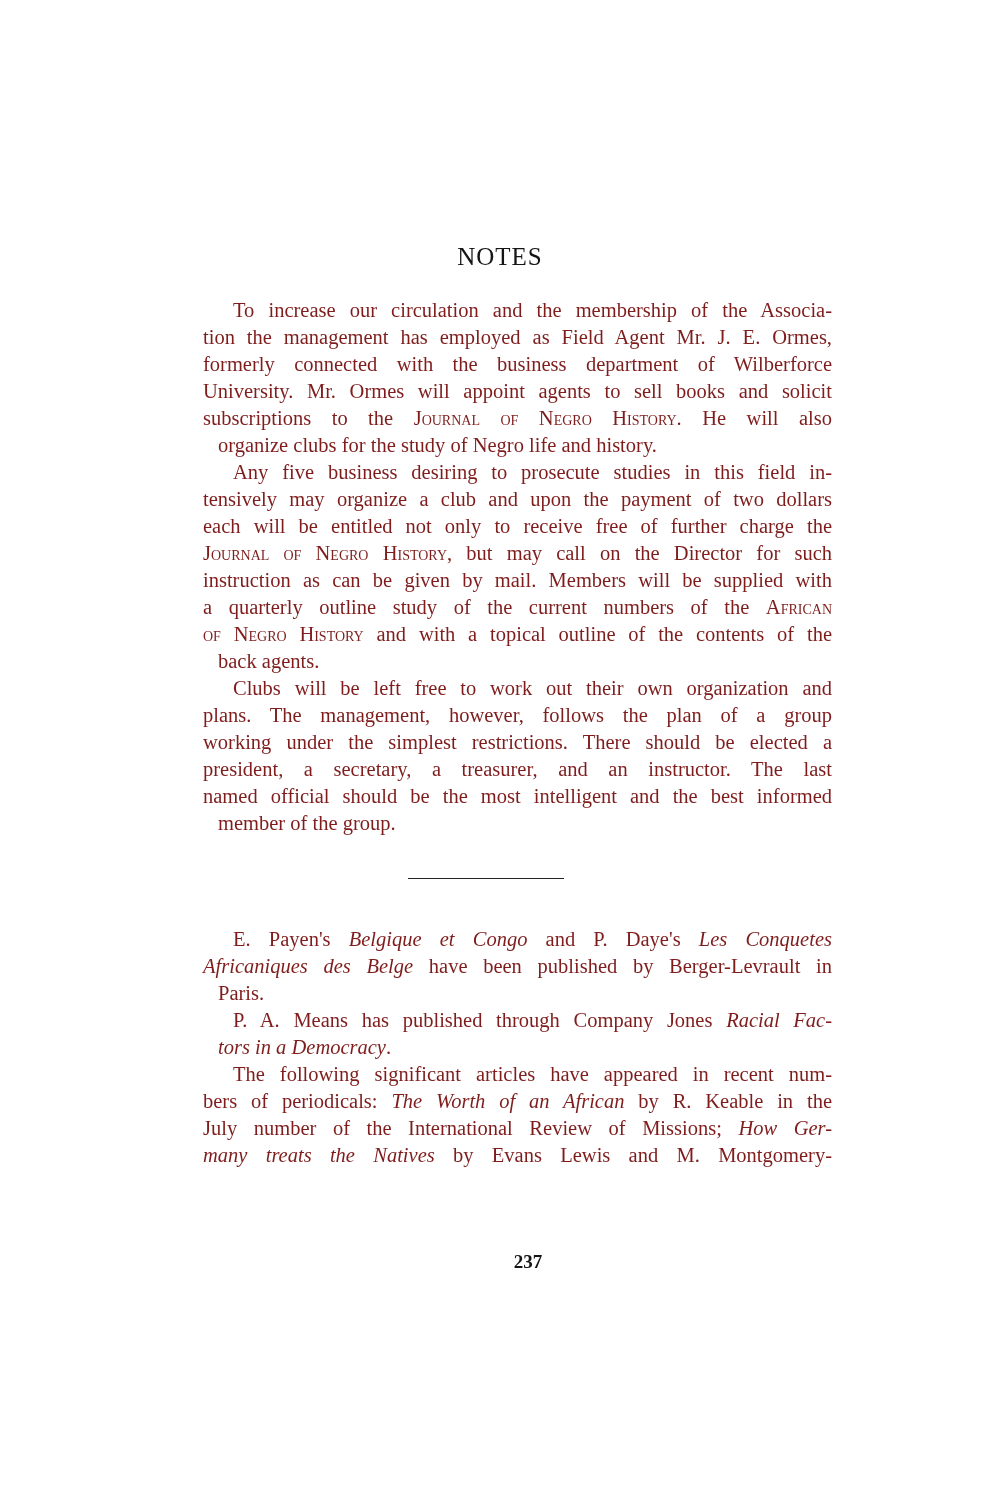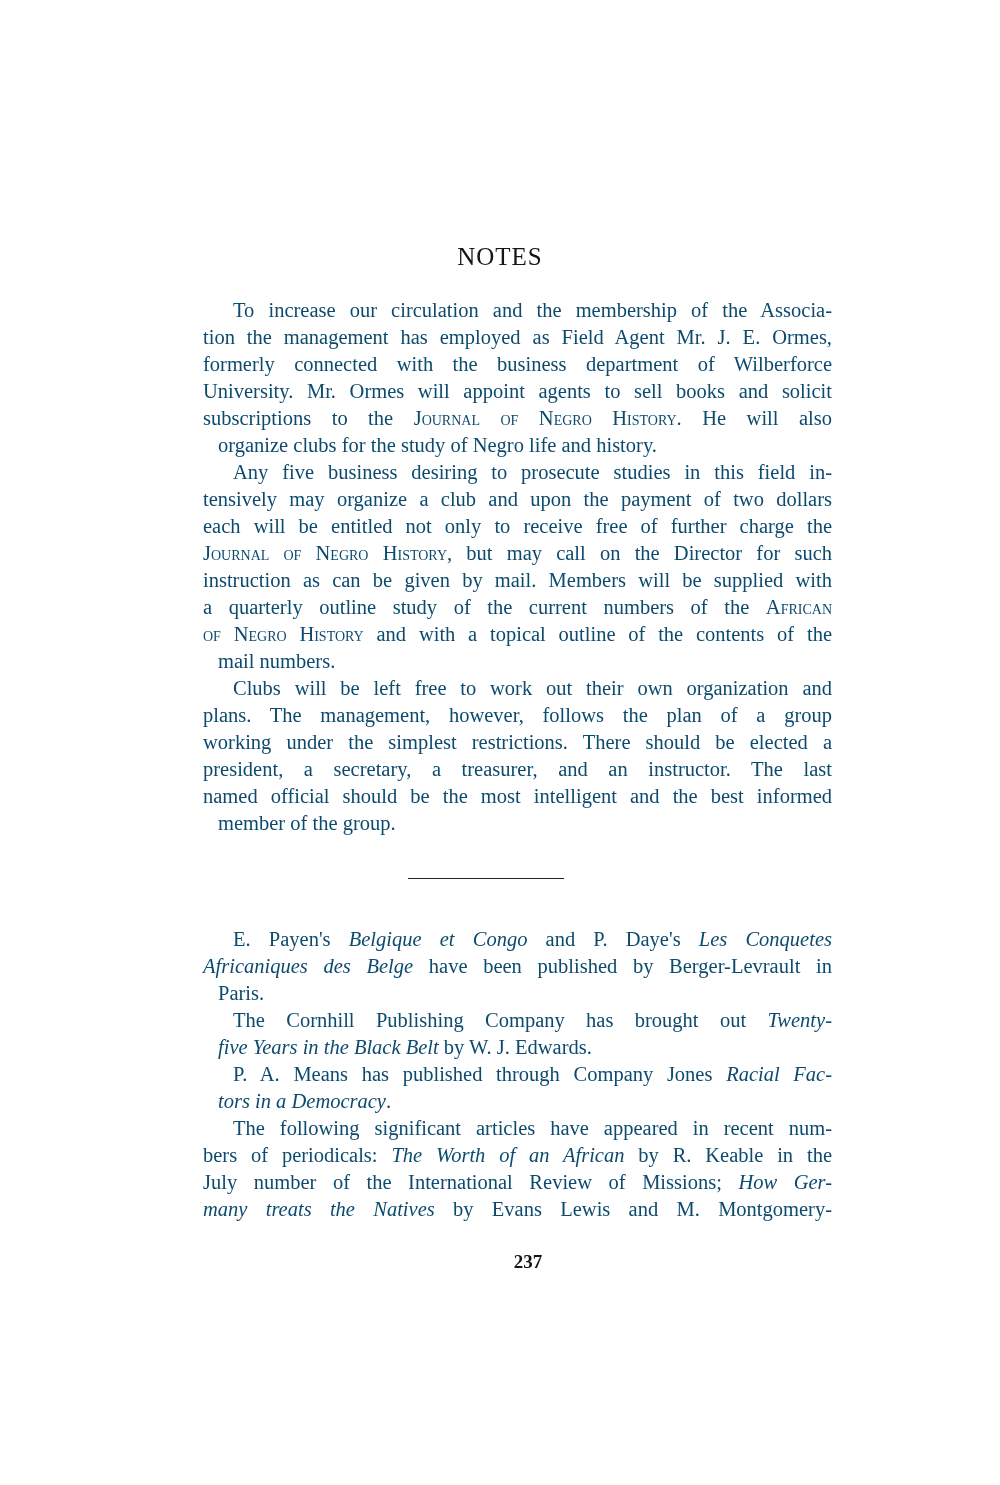--- a/index.html
+++ b/index.html
@@ -38,21 +38,21 @@
     width: 629px;
   }
   .line {
     height: 27px;
     line-height: 27px;
     font-family: "Liberation Serif", "DejaVu Serif", serif;
     font-size: 20.5px;
     white-space: nowrap;
     text-align: justify;
     text-align-last: justify;
-    color: #0c4a6e;
+    color: #7f1d1d;
   }
   .line.last {
     text-align-last: left;
     margin-left: 15px;
   }
   .line.indent {
     padding-left: 30px;
   }
   .it { font-style: italic; }
   .sc { font-variant: small-caps; }
@@ -93,45 +93,41 @@
         <div class="line last"><span>organize clubs for the study of Negro life and history.</span></div>
       </div>
       <div>
         <div class="line indent"><span>Any five business desiring to prosecute studies in this field in-</span></div>
         <div class="line"><span>tensively may organize a club and upon the payment of two dollars</span></div>
         <div class="line"><span>each will be entitled not only to receive free of further charge the</span></div>
         <div class="line"><span class="sc">Journal of Negro History</span><span>, but may call on the Director for such</span></div>
         <div class="line"><span>instruction as can be given by mail.  Members will be supplied with</span></div>
         <div class="line"><span>a quarterly outline study of the current numbers of the </span><span class="sc">African</span></div>
         <div class="line"><span class="sc">of Negro History</span><span> and with a topical outline of the contents of the</span></div>
-        <div class="line last"><span>mail numbers.</span></div>
+        <div class="line last"><span>back agents.</span></div>
       </div>
       <div>
         <div class="line indent"><span>Clubs will be left free to work out their own organization and</span></div>
         <div class="line"><span>plans.  The management, however, follows the plan of a group</span></div>
         <div class="line"><span>working under the simplest restrictions.  There should be elected a</span></div>
         <div class="line"><span>president, a secretary, a treasurer, and an instructor.  The last</span></div>
         <div class="line"><span>named official should be the most intelligent and the best informed</span></div>
         <div class="line last"><span>member of the group.</span></div>
       </div>
     </div>
 
   <div class="rule"></div>
 
   <div class="block" id="section2" style="top:926px;">
       <div>
         <div class="line indent"><span>E. Payen's </span><span class="it">Belgique et Congo</span><span> and P. Daye's </span><span class="it">Les Conquetes</span></div>
         <div class="line"><span class="it">Africaniques des Belge</span><span> have been published by Berger-Levrault in</span></div>
         <div class="line last"><span>Paris.</span></div>
       </div>
       <div>
-        <div class="line indent"><span>The Cornhill Publishing Company has brought out </span><span class="it">Twenty-</span></div>
-        <div class="line last"><span class="it">five Years in the Black Belt</span><span> by W. J. Edwards.</span></div>
-      </div>
-      <div>
         <div class="line indent"><span>P. A. Means has published through Company Jones </span><span class="it">Racial Fac-</span></div>
         <div class="line last"><span class="it">tors in a Democracy</span><span>.</span></div>
       </div>
       <div>
         <div class="line indent"><span>The following significant articles have appeared in recent num-</span></div>
         <div class="line"><span>bers of periodicals: </span><span class="it">The Worth of an African</span><span> by R. Keable in the</span></div>
         <div class="line"><span>July number of the International Review of Missions; </span><span class="it">How Ger-</span></div>
         <div class="line"><span class="it">many treats the Natives</span><span> by Evans Lewis and M. Montgomery-</span></div>
       </div>
     </div>

